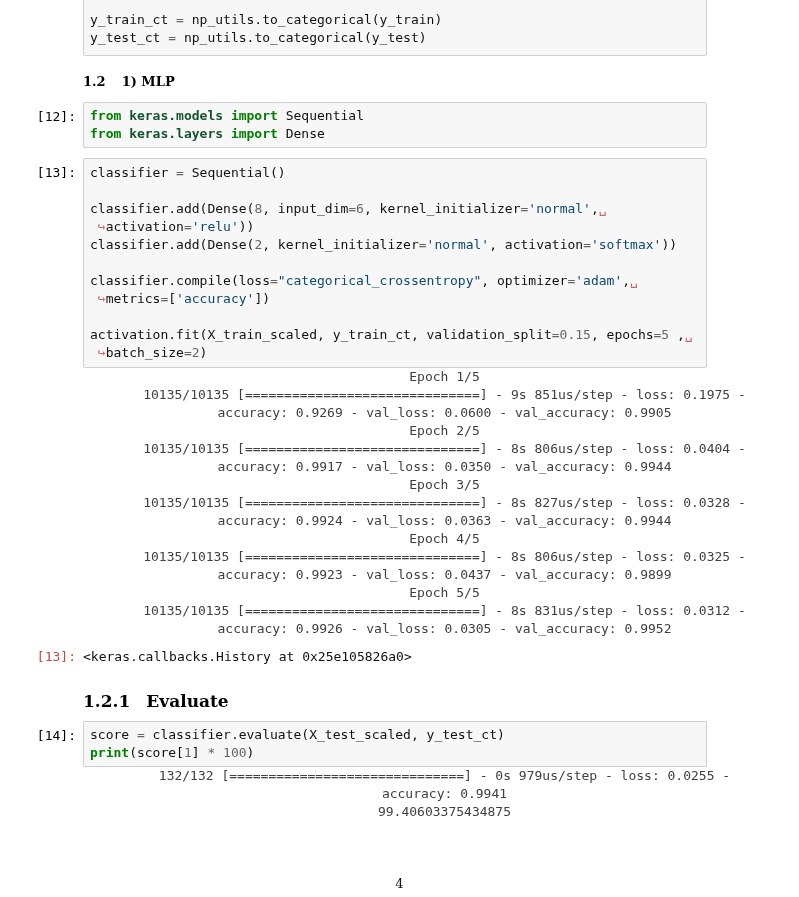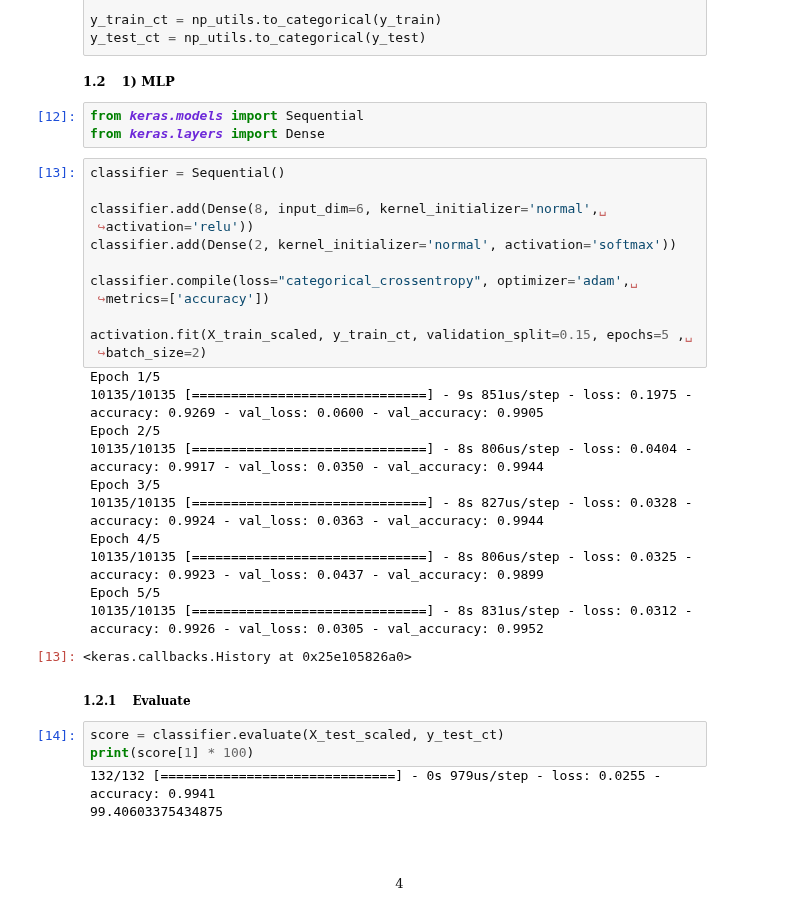--- a/index.html
+++ b/index.html
@@ -7,48 +7,48 @@
     width:799px;height:897px;background:#ffffff;overflow:hidden;
     font-family:"DejaVu Sans Mono","Liberation Mono",monospace;
     position:relative;
   }
   .cellrow{display:flex;align-items:flex-start;}
   .prompt{
     width:83px;box-sizing:border-box;padding:6px 7px 0 0;text-align:right;
     font:13px/18px "DejaVu Sans Mono","Liberation Mono",monospace;
     white-space:pre;flex:none;
   }
-  .prompt.in{color:#1d4ed8;padding-left:28px;}
+  .prompt.in{color:#000000;padding-left:28px;}
   .prompt.out{color:#c14a42;padding-top:0;}
   .spacer{width:83px;flex:none;}
   .codebox{
     width:624px;box-sizing:border-box;flex:none;
     background:#f7f7f7;border:1px solid #cfcfcf;border-radius:2px;
     padding:5px 6px;
   }
   .codebox.cut{margin-top:-20px;padding-top:30px;padding-bottom:8px;}
   .codebox.small{padding-top:4px;padding-bottom:4px;}
   .cl{white-space:pre;font:13px/18px "DejaVu Sans Mono","Liberation Mono",monospace;color:#111111;min-height:18px;}
   .tk-t{color:#111111;}
   .tk-k{color:#008000;font-weight:bold;}
-  .tk-n{color:#6d28d9;font-weight:bold;font-style:italic;}
+  .tk-n{color:#14532d;font-weight:bold;}
   .tk-s{color:#0c4a6e;}
   .tk-o{color:#666666;}
   .tk-c{color:#c96765;}
   pre.outtext{
     margin:0 0 0 90px;font:13px/18px "DejaVu Sans Mono","Liberation Mono",monospace;
-    color:#000000;white-space:pre;
+    color:#404040;white-space:pre;text-align:center;
   }
   .outline{font:13px/18px "DejaVu Sans Mono","Liberation Mono",monospace;color:#111111;white-space:pre;padding-top:0;}
   .heading{
     font-family:"DejaVu Serif","Liberation Serif",serif;font-weight:bold;color:#000000;
     margin-left:83px;
   }
   .h-sec{font-size:13px;line-height:20px;margin-top:16px;margin-bottom:10px;}
-  .h-sub{font-size:12px;line-height:18px;margin-top:26px;margin-bottom:11px;}
+  .h-sub{font-size:17px;line-height:18px;margin-top:26px;margin-bottom:11px;}
   .h-num{margin-right:16px;}
   .m-ep{margin-top:13px;}
   .m-out13{margin-top:10px;}
   .m-c12{margin-top:0;}
   .m-c13{margin-top:10px;}
   .m-c14{margin-top:0;}
   .m-ev{margin-top:9px;}
   .pagenum{
     position:absolute;top:876px;left:0;width:799px;text-align:center;
     font:13px/16px "DejaVu Serif","Liberation Serif",serif;color:#111111;

